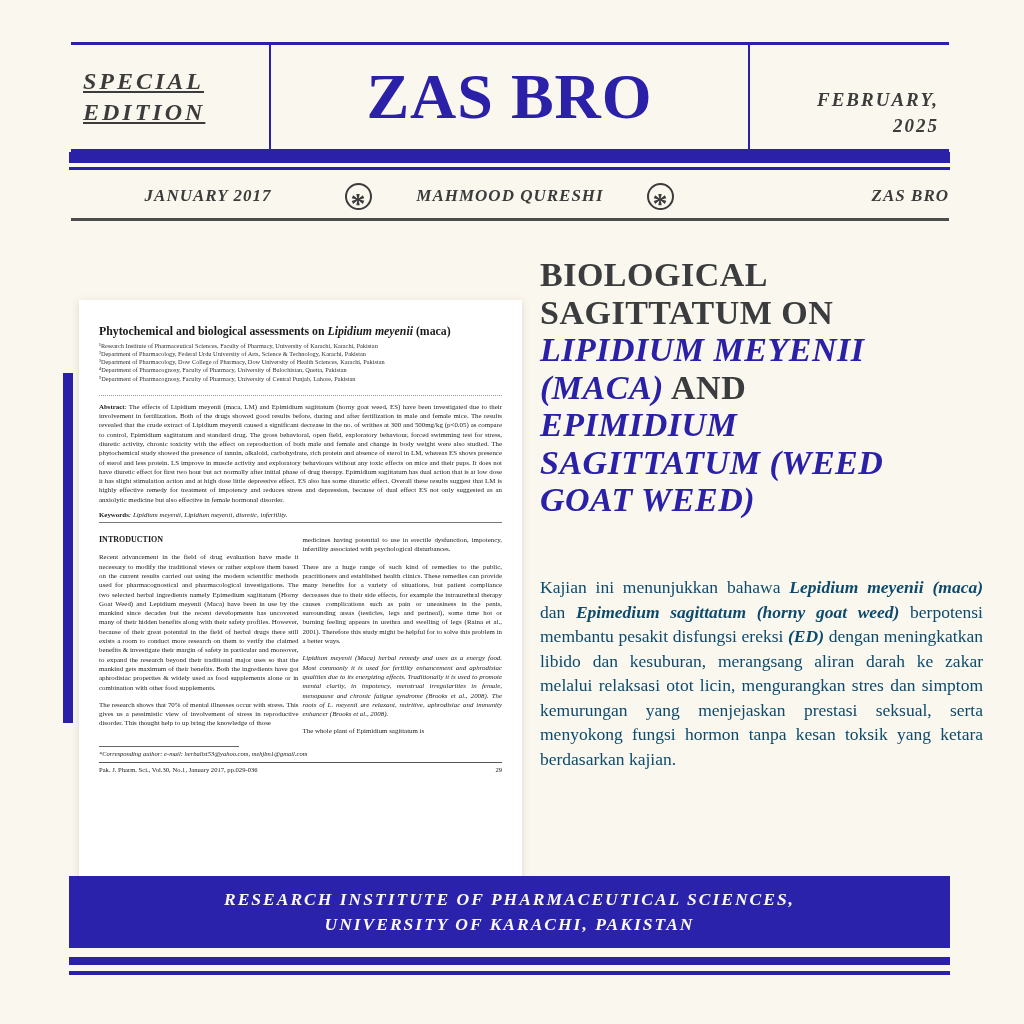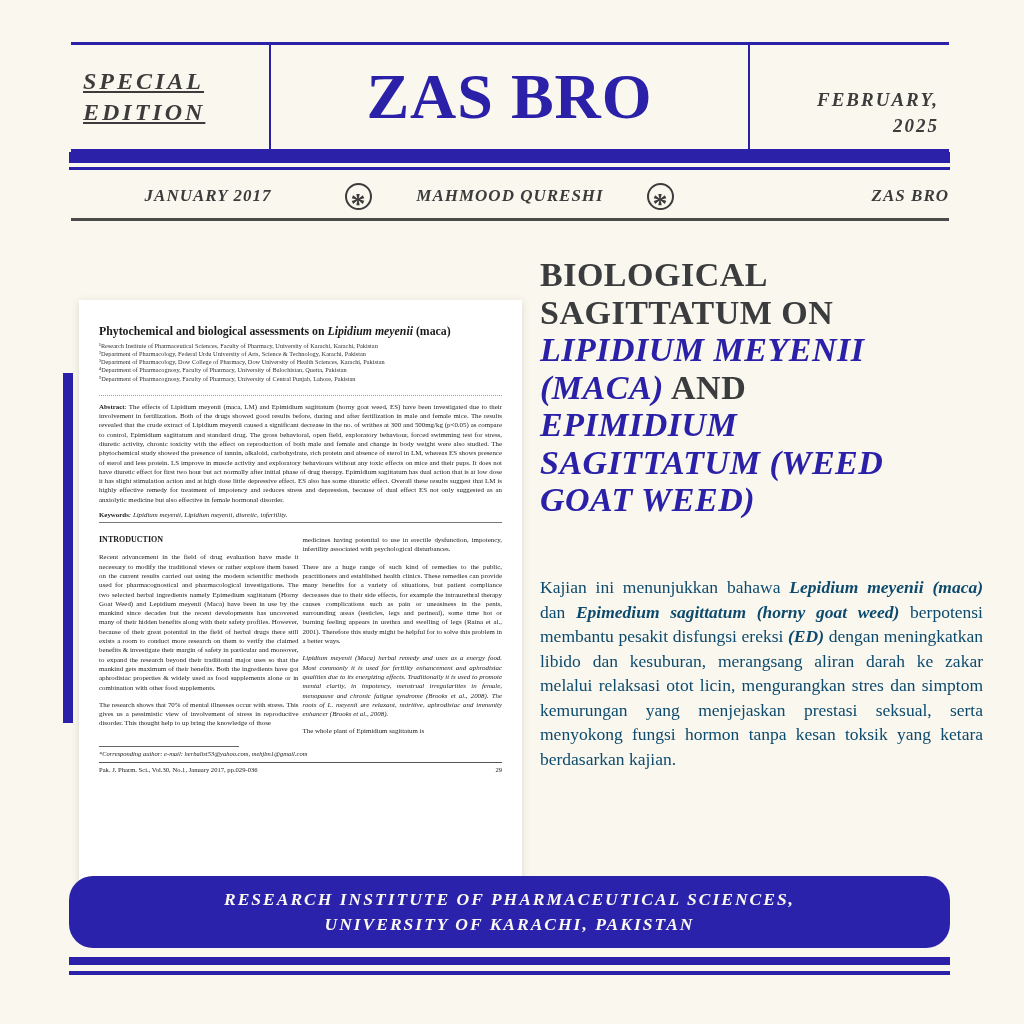--- a/index.html
+++ b/index.html
@@ -63,21 +63,21 @@
   
   .headline{left:540px;top:256px;width:452px;font-weight:bold;font-size:34px;
     line-height:37.5px;letter-spacing:.5px;color:#3B3C3E;}
   .headline .blue{color:#2A21A8;font-style:italic;}
   .summary{left:540px;top:575px;width:443px;font-size:17.5px;line-height:24.5px;
     text-align:justify;color:#0c4a6e;}
   .summary .bi{font-weight:bold;font-style:italic;}
 
   
   .footer-banner{left:69px;top:876px;width:881px;height:72px;background:#2B22AC;
-    display:flex;flex-direction:column;align-items:center;justify-content:center;border-radius:24px;}
+    display:flex;flex-direction:column;align-items:center;justify-content:center;}
   .footer-banner div{color:#FBF8F0;font-style:italic;font-weight:bold;font-size:17.5px;
     letter-spacing:2px;line-height:1.45;text-align:center;}
   .stripe1{left:69px;top:957px;width:881px;height:8px;background:#2A21A8;}
   .stripe2{left:69px;top:971px;width:881px;height:4px;background:#2A21A8;}
 </style>
 </head>
 <body>
 
 <div class="abs masthead">
   <div class="mh-cell mh-left">

